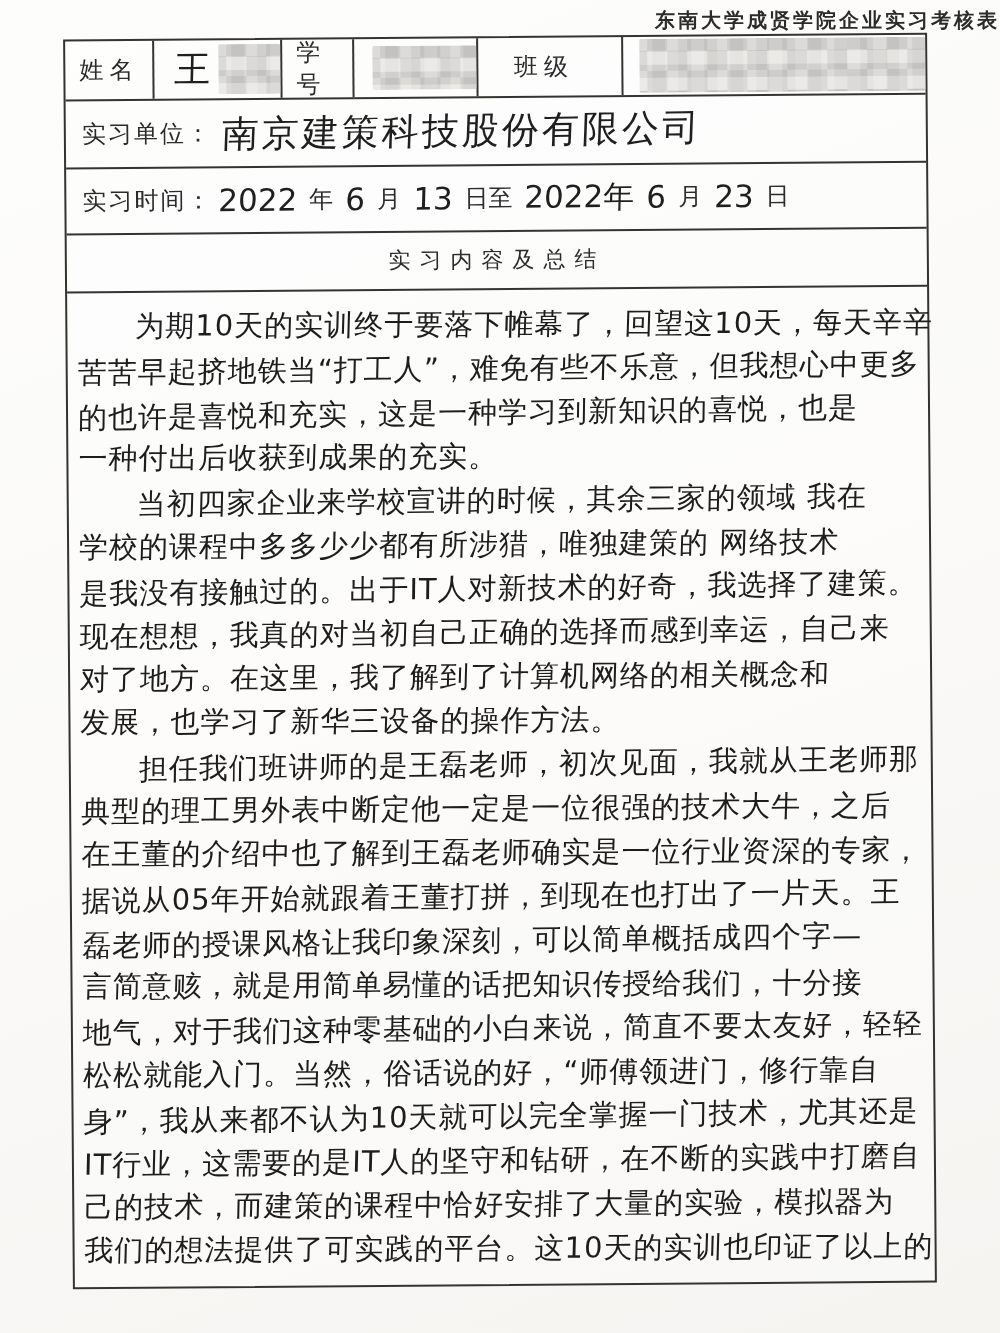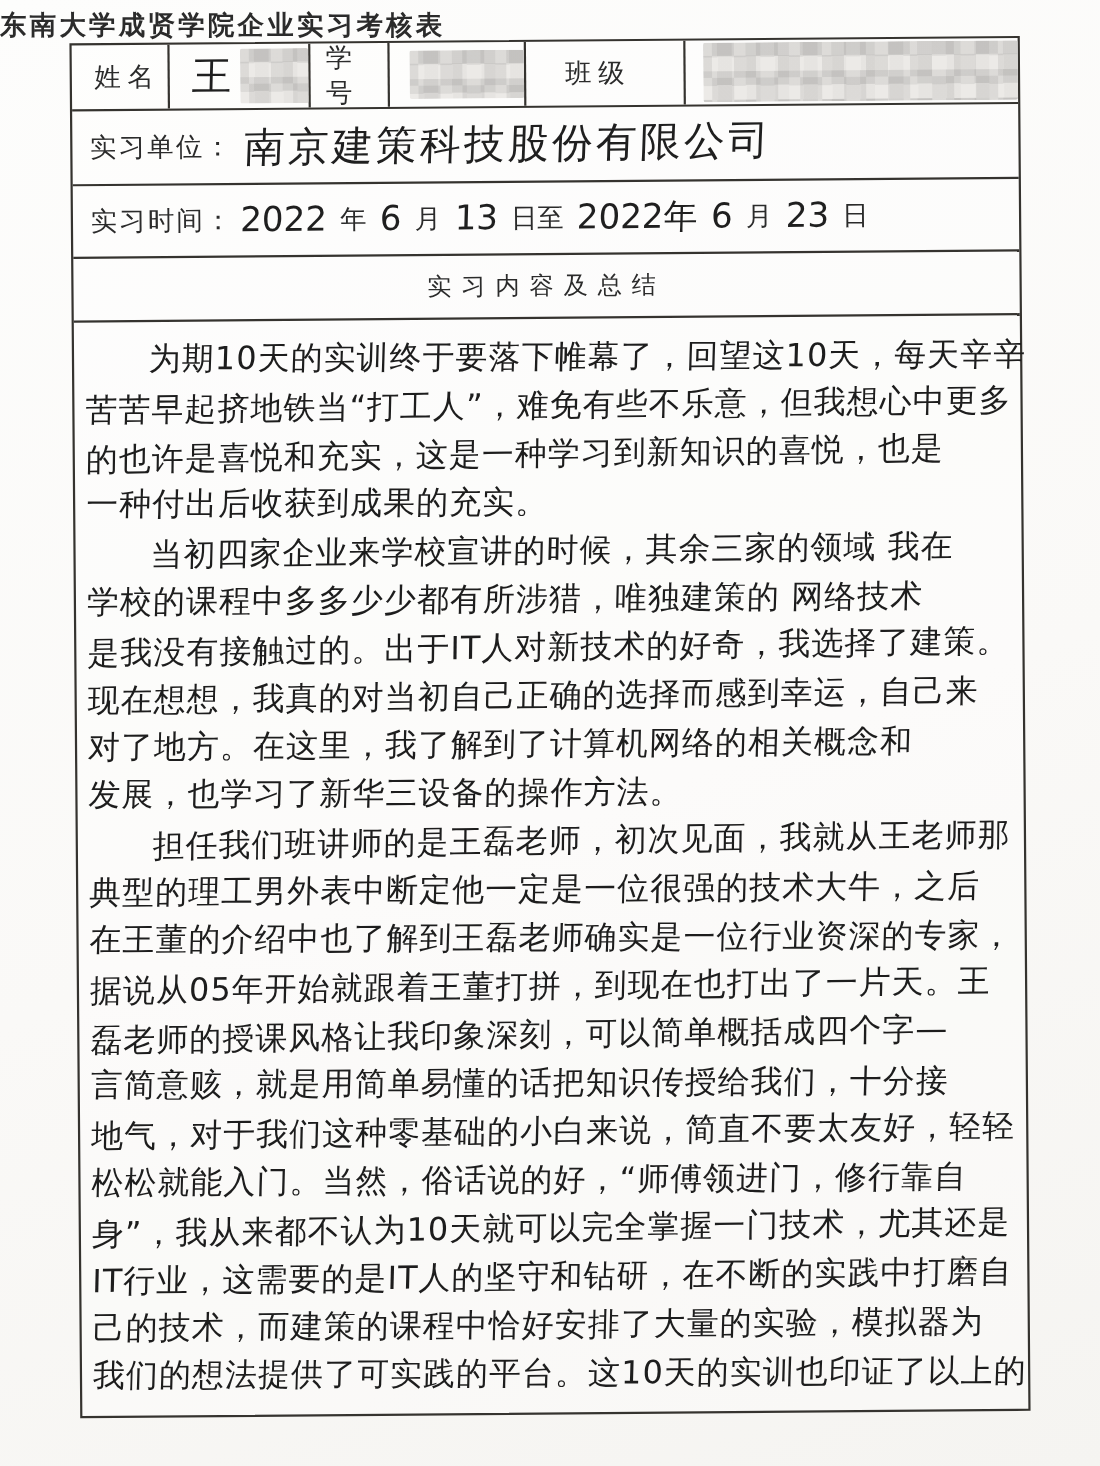--- a/index.html
+++ b/index.html
@@ -21,37 +21,37 @@
   }
   
   .hand {
     font-family:"DejaVu Sans","Liberation Sans",sans-serif;
     color:#1f1f1f;
     transform:skewX(-2deg);
     display:inline-block;
   }
   .doc-title {
     position:absolute; top:7px; left:0; width:100%;
-    text-align:left;
-    font-size:24px; font-weight:600; letter-spacing:3px;
+    text-align:right;
+    font-size:20px; font-weight:600; letter-spacing:3px;
   }
   .form {
     position:absolute; left:68px; top:36px;
     width:864px; height:1250px;
     border:2px solid #35332f;
     transform:rotate(-0.45deg);
     background:rgba(255,255,255,0.35);
     display:flex; flex-direction:column;
   }
   .row { border-bottom:2px solid #35332f; display:flex; align-items:center; }
   .row:last-child { border-bottom:none; }
   .row1 { height:60px; }
   .row1 .cell { height:100%; display:flex; align-items:center; padding-left:14px; border-right:2px solid #35332f; }
   .row1 .cell:last-child { border-right:none; }
-  .c-name-label  { width:92px;justify-content:center;  }
+  .c-name-label  { width:92px;  }
   .c-name-value  { width:128px; }
   .c-id-label    { width:74px;  }
   .c-id-value    { width:124px; }
   .c-class-label { width:150px; padding-left:36px !important; }
   .c-class-value { flex:1; }
   .row1 .plabel { font-size:24px; letter-spacing:6px; }
   .row2 { height:68px; padding-left:16px; }
   .row3 { height:66px; padding-left:16px; }
   .row2 .plabel, .row3 .plabel { font-size:24px; letter-spacing:2px; }
   .unit-value { font-size:37px; letter-spacing:3px; margin-left:10px; transform:skewX(-3deg) rotate(-0.4deg); }

